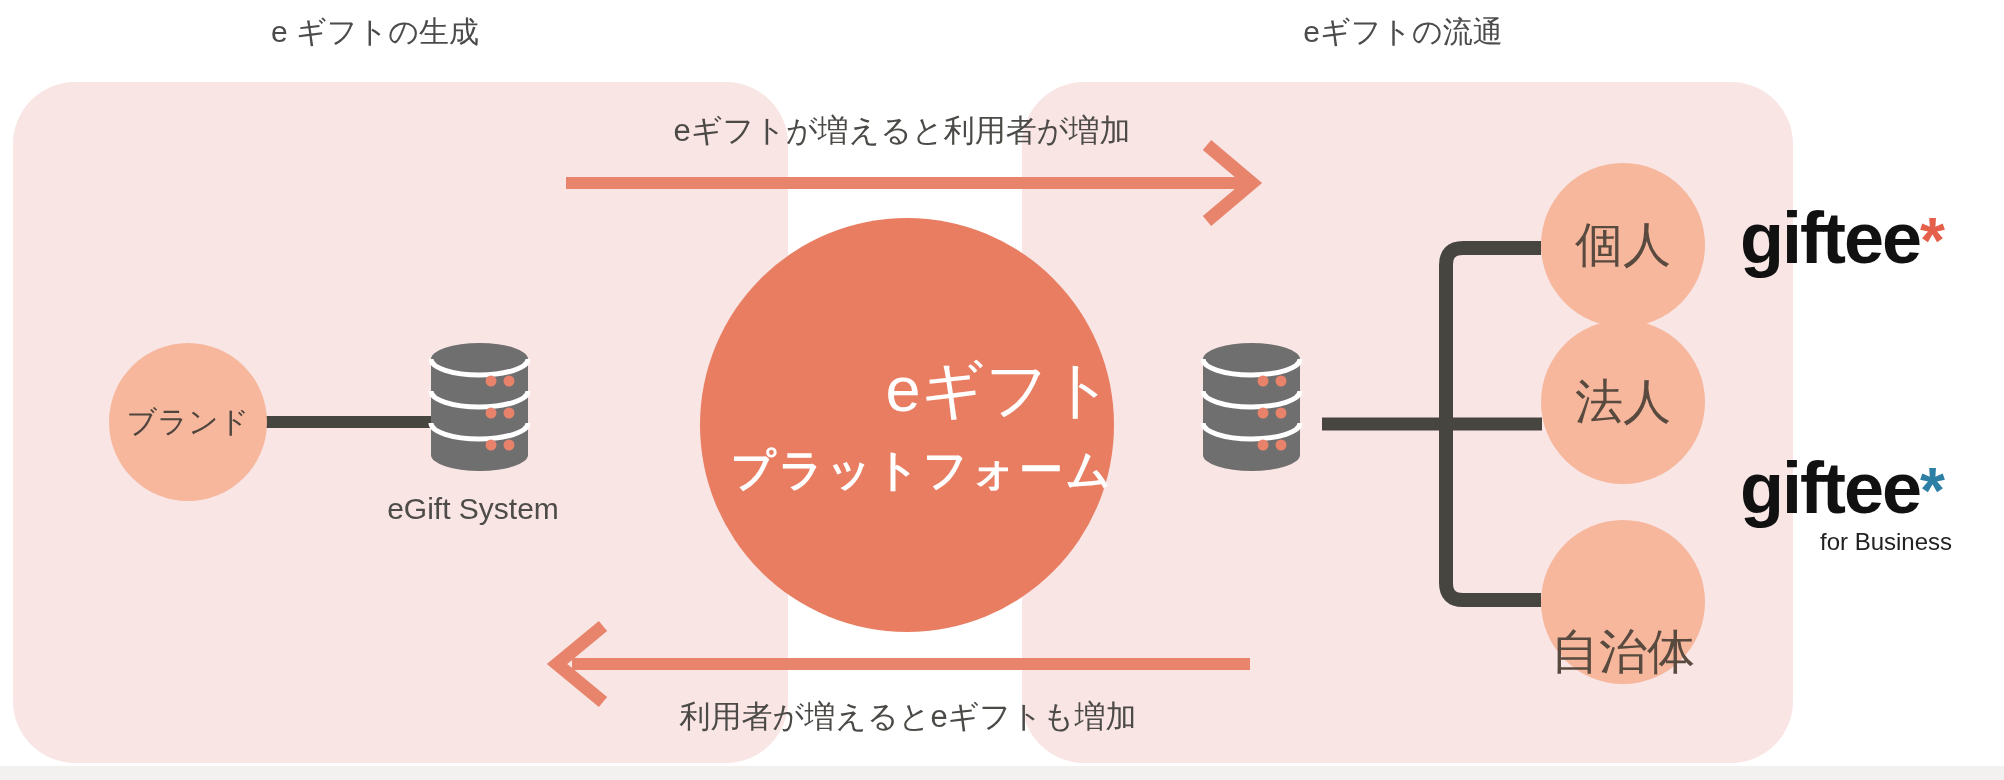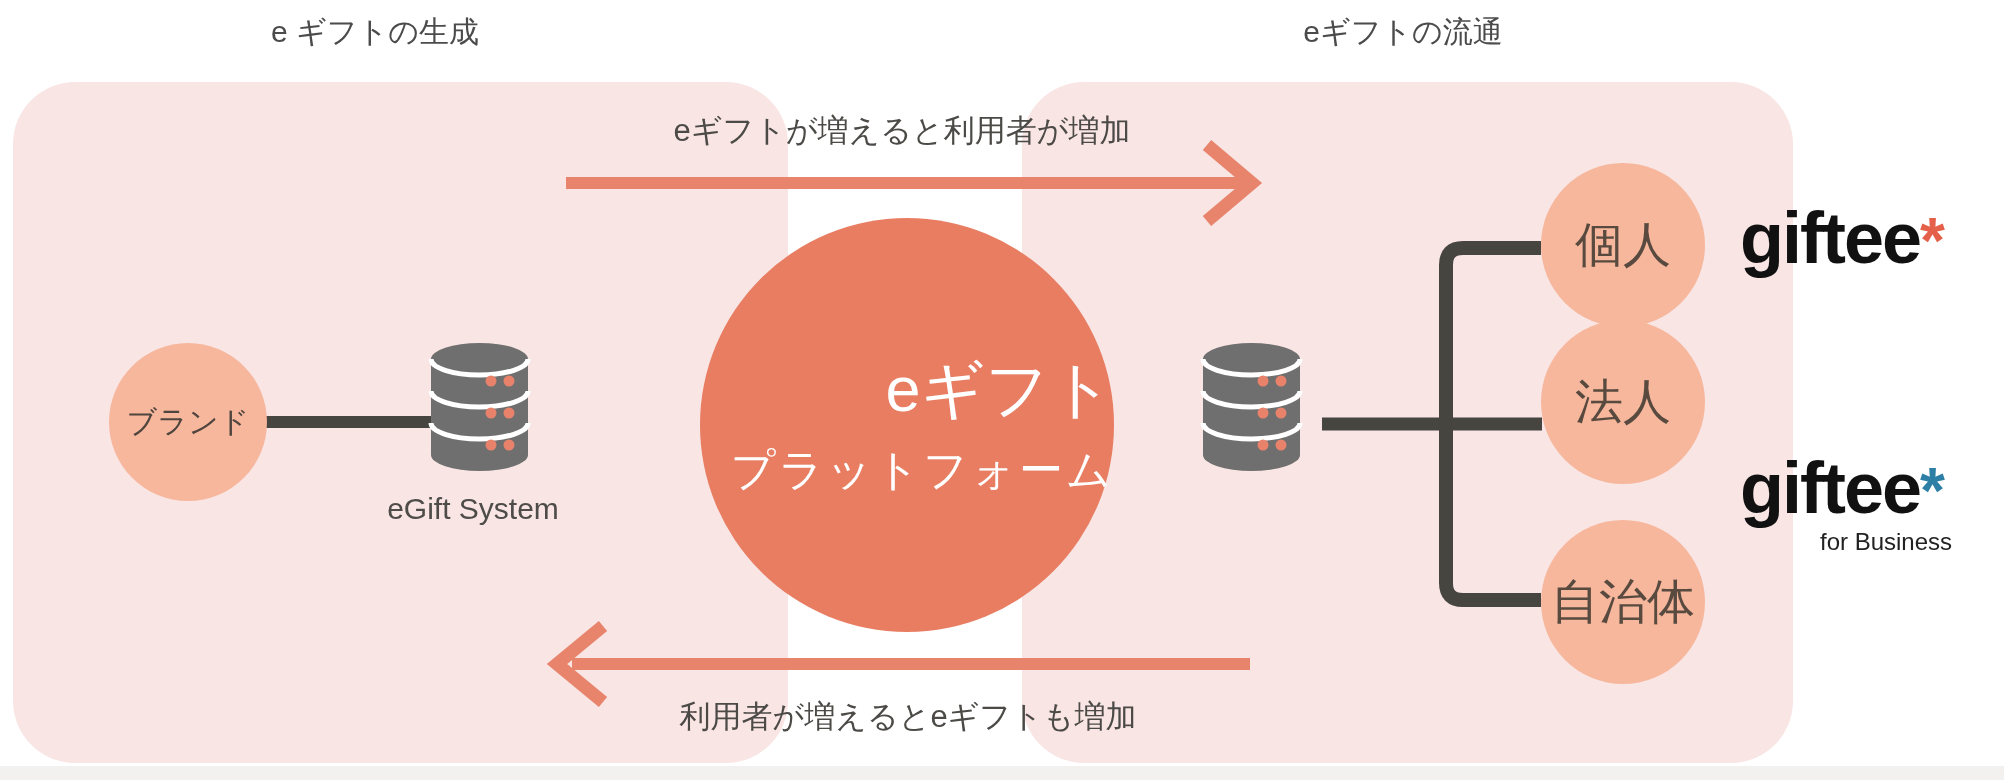--- a/index.html
+++ b/index.html
@@ -20,36 +20,36 @@
   .lines{position:absolute;left:0;top:0;width:2004px;height:780px;z-index:2;pointer-events:none;}
 
   .flow-label{position:absolute;width:690px;text-align:center;font-size:31px;color:#4c4a47;z-index:3;}
   .flow-top{left:557px;top:110px;}
   .flow-bottom{left:563px;top:696px;}
 
   .center-circle{position:absolute;left:700px;top:218px;width:414px;height:414px;border-radius:50%;
     background:#E87D62;z-index:3;display:flex;flex-direction:column;align-items:flex-end;justify-content:center;
     color:#ffffff;}
   .center-line1{font-size:63px;line-height:70px;}
-  .center-line2{font-size:44px;line-height:52px;letter-spacing:3px;margin-top:20px;}
+  .center-line2{font-size:44px;line-height:52px;letter-spacing:3px;margin-top:20px;font-weight:bold;}
 
   .brand-circle{position:absolute;left:109px;top:343px;width:158px;height:158px;border-radius:50%;
     background:#F7B79C;z-index:3;display:flex;align-items:center;justify-content:center;
     font-size:30px;color:#4f453e;}
 
   .db-label{position:absolute;top:492px;width:266px;text-align:center;font-size:30px;color:#4e4c49;z-index:3;}
   .db-label-left{left:340px;}
   .db-label-right{left:1117px;}
 
   .aud-circle{position:absolute;left:1541px;width:164px;height:164px;border-radius:50%;
     background:#F7B79C;z-index:3;display:flex;align-items:center;justify-content:center;
     font-size:48px;color:#594a40;}
   .aud-0{top:163px;}
   .aud-1{top:320px;}
-  .aud-2{top:520px;}
+  .aud-2{top:520px;align-items:flex-end;}
 
   .logo{position:absolute;left:1740px;width:250px;z-index:3;color:#111111;}
   .logo-1{top:200px;}
   .logo-2{top:450px;}
   .logo-word{font-size:72px;font-weight:bold;letter-spacing:-2px;line-height:76px;}
   .logo-star{font-size:64px;font-weight:bold;}
   .star-red{color:#E4604B;}
   .star-teal{color:#2E7FA5;}
   .logo-sub{font-size:24px;color:#222222;text-align:center;width:200px;margin-left:46px;margin-top:0px;}
 </style>

